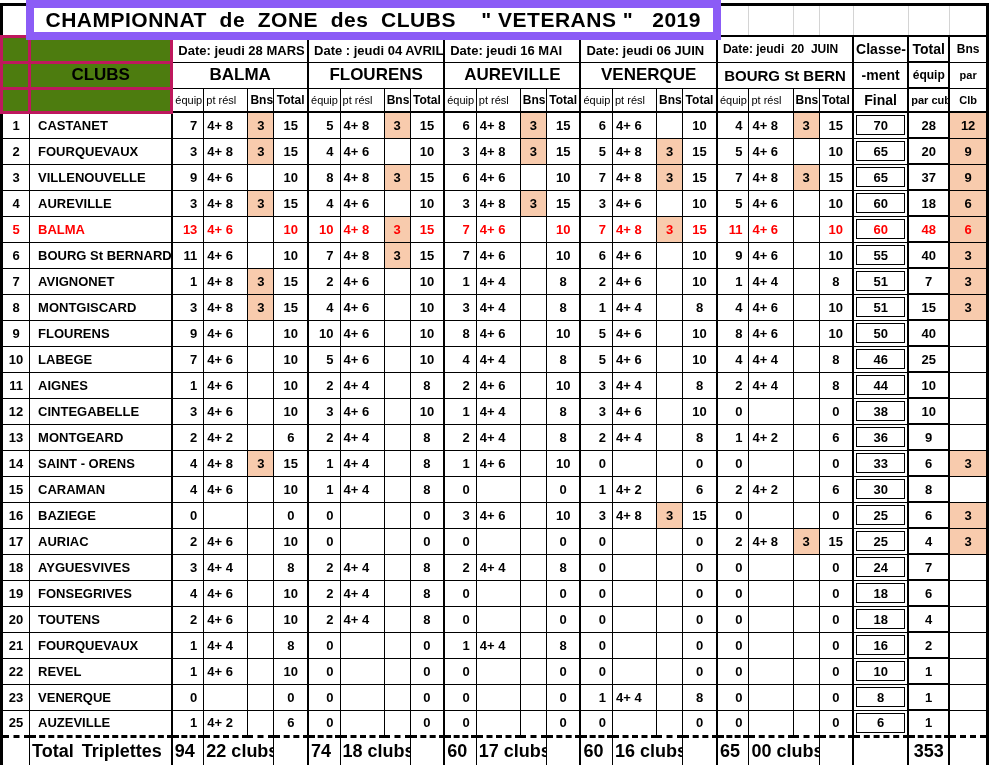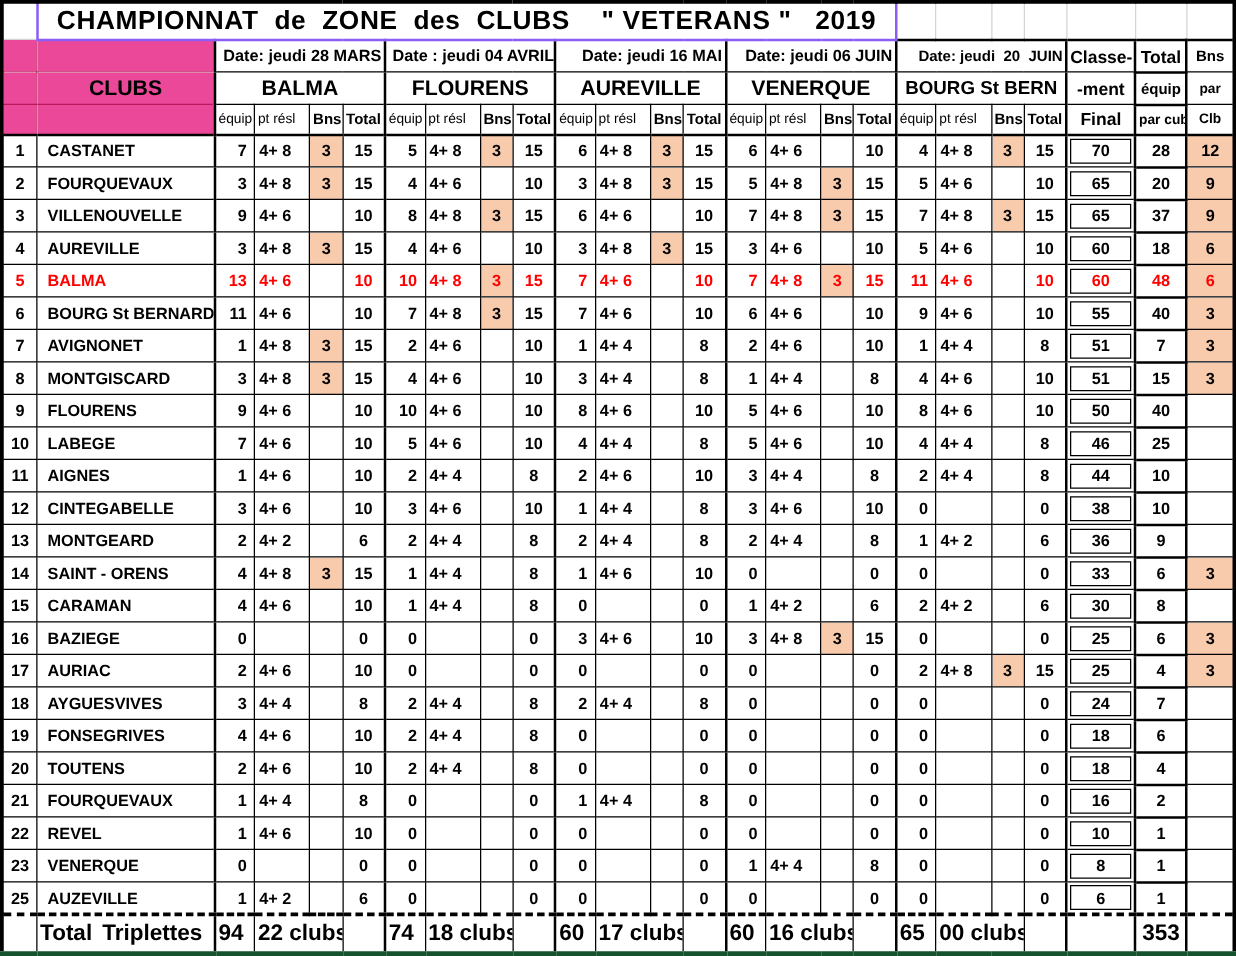--- a/index.html
+++ b/index.html
@@ -1,28 +1,28 @@
 <!DOCTYPE html>
 <html><head>
 <meta charset="utf-8">
 <style>
   html,body{margin:0;padding:0;background:#fff;}
   body{width:989px;height:765px;overflow:hidden;font-family:"Liberation Sans",sans-serif;}
   table{border-collapse:collapse;table-layout:fixed;width:989px;border:3px solid #000;}
   td{border:1px solid #000;overflow:hidden;white-space:pre;font-weight:bold;font-size:13px;color:#000;padding:0 2px;}
   
-  td.lt{border:1px solid #be185d;background:#ec4899;}
+  td.lt{border:3px solid #be185d;background:#4d7c0f;}
   
   tr.r-title{height:30px;}
   td.t-rank{border:1px solid #d4d4d4;}
-  td.t-title{border:2px solid #8b5cf6;text-align:center;font-size:21px;letter-spacing:.5px;}
+  td.t-title{border:8px solid #8b5cf6;text-align:center;font-size:21px;letter-spacing:.5px;}
   td.strip{border:1px solid #d4d4d4;}
   
   tr.r-date{height:26px;} tr.r-venue{height:26px;} tr.r-sub{height:24px;}
-  td.c-date{border-top:2px solid #000;text-align:right;padding-left:5px;font-size:13px;}
+  td.c-date{border-top:2px solid #000;text-align:left;padding-left:5px;font-size:13px;}
   td.c-date.small{font-size:12px;margin-top:47px;}
   td.c-venue{text-align:center;font-size:17px;}
   td.c-subequip{font-weight:normal;font-size:11px;text-align:left;padding-left:2px;}
   td.c-subpt{font-weight:normal;font-size:11px;text-align:left;padding-left:2px;margin-top:41px;}
   td.c-subbns,td.c-subtot{text-align:center;font-size:12px;}
   td.h-right{text-align:center;border-top:2px solid #000;}
   td.h-cl{font-size:14px;text-align:center;}
   td.h-sm{font-size:12px;text-align:center;}
   td.h-xs{font-size:11px;text-align:center;}
   

